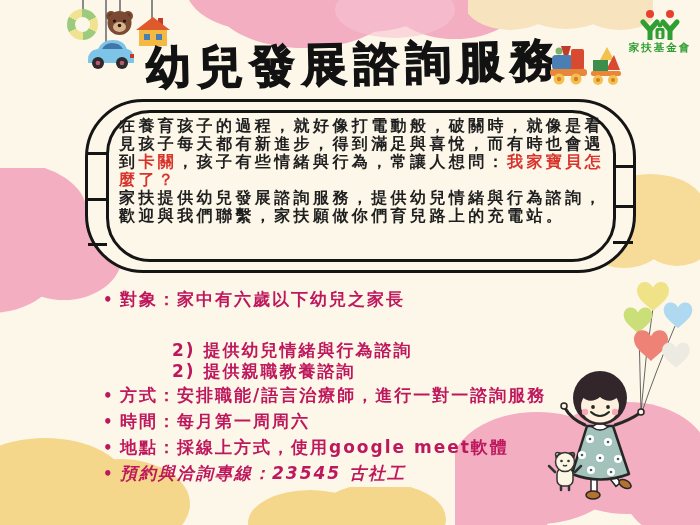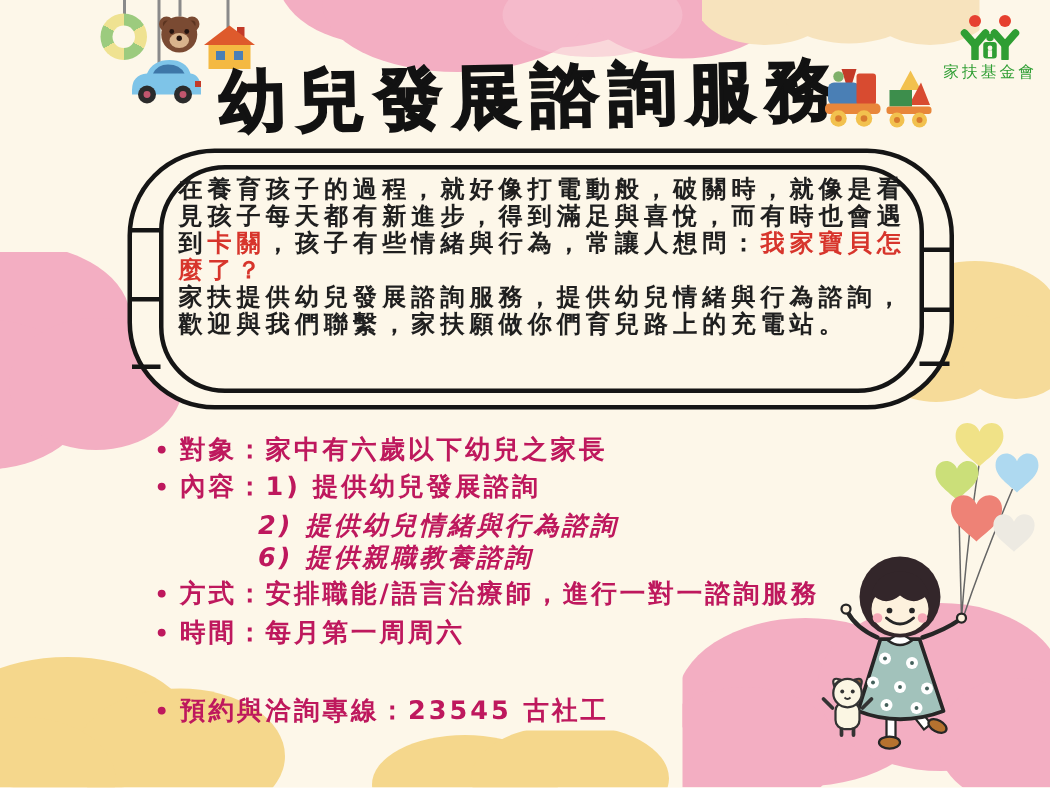--- a/index.html
+++ b/index.html
@@ -24,40 +24,40 @@
   .deco{position:absolute; z-index:2;}
 
   
   .title{
     position:absolute; left:146px; top:34px; width:460px; z-index:3;
     font-size:45px; font-weight:900; color:#121212; letter-spacing:7px;
     -webkit-text-stroke:1.4px #121212;
     transform:rotate(-1.2deg); white-space:nowrap;
   }
   .logo{position:absolute; left:622px; top:8px; width:76px; z-index:3; text-align:center;}
-  .logo-text{font-size:10.5px; font-weight:normal; color:#2F9E33; letter-spacing:2px; margin-top:1px; white-space:nowrap;}
+  .logo-text{font-size:10.5px; font-weight:bold; color:#2F9E33; letter-spacing:2px; margin-top:1px; white-space:nowrap;}
 
   
   .box-outer{position:absolute; left:85px; top:99px; width:551px; height:174px;
     border:3.5px solid #151515; border-radius:58px; z-index:2; background:#FDF7E9;}
   .box-inner{position:absolute; left:106px; top:110px; width:510px; height:152px;
     border:3px solid #151515; border-radius:44px; z-index:3; background:#FDF7E9;}
   .rung{position:absolute; height:3px; background:#151515; z-index:3;}
   .box-text{
     position:absolute; left:119px; top:117px; width:492px; z-index:4;
     font-size:16px; line-height:18px; font-weight:700; color:#1f1f1f;
     letter-spacing:3.4px; word-break:break-all;
   }
   .red{color:#D7352C;}
 
   
   .row{position:absolute; left:103px; z-index:4; white-space:nowrap;
     font-size:17px; font-weight:700; color:#be185d; letter-spacing:2px;}
   .row .bdot{display:inline-block; width:17px; font-size:15px;}
-  .row.sub{left:172px;font-style:italic;}
+  .row.sub{left:172px;}
 </style>
 </head>
 <body>
 
 <div class="stage">
 
   <svg class="cloud" style="left:185px; top:-45px;" width="345" height="105">
     <g fill="#F3AEC2">
         <ellipse cx="70" cy="30" rx="70" ry="45"></ellipse>
         <ellipse cx="180" cy="25" rx="90" ry="52"></ellipse>
@@ -190,26 +190,26 @@
   <div class="rung" style="left:614px; width:20px; top:165px;"></div>
   <div class="rung" style="left:614px; width:20px; top:205px;"></div>
   <div class="rung" style="left:613px; width:20px; top:241px;"></div>
 
   <div class="box-text">
     <div><span>在養育孩子的過程，就好像打電動般，破關時，就像是看見孩子每天都有新進步，得到滿足與喜悅，而有時也會遇到</span><span class="red">卡關</span><span>，孩子有些情緒與行為，常讓人想問：</span><span class="red">我家寶貝怎麼了？</span></div>
     <div>家扶提供幼兒發展諮詢服務，提供幼兒情緒與行為諮詢，歡迎與我們聯繫，家扶願做你們育兒路上的充電站。</div>
   </div>
 
   <div class="row" style="top:288px;"><span class="bdot">•</span><span>對象：家中有六歲以下幼兒之家長</span></div>
-  <div class="row" style="top:313px;"><span class="bdot">•</span><span>內容：1) 提供幼兒發展諮詢</span></div>
   <div class="row sub" style="top:339px;"><span>2) 提供幼兒情緒與行為諮詢</span></div>
-  <div class="row sub" style="top:360px;"><span>6) 提供親職教養諮詢</span></div>
+  <div class="row sub" style="top:360px;"><span>2) 提供親職教養諮詢</span></div>
   <div class="row" style="top:410px;"><span class="bdot">•</span><span>時間：每月第一周周六</span></div>
   <div class="row" style="top:384px;"><span class="bdot">•</span><span>方式：安排職能/語言治療師，進行一對一諮詢服務</span></div>
-  <div class="row" style="top:462px;"><span class="bdot">•</span><span>預約與洽詢專線：23545 古社工</span></div>
+  <div class="row" style="top:436px;"><span class="bdot">•</span><span>地點：採線上方式，使用google meet軟體</span></div>
+  <div class="row" style="top:462px;font-style:italic;"><span class="bdot">•</span><span>預約與洽詢專線：23545 古社工</span></div>
 
   <svg class="deco" style="left:545px; top:278px; z-index:5;" width="155" height="247" viewBox="0 0 155 247">
 
     <g stroke="#666" stroke-width="1" fill="none">
       <path d="M108,30 Q100,80 96,134"></path>
       <path d="M94,52 Q95,95 96,134"></path>
       <path d="M130,48 Q110,95 97,134"></path>
     </g>
 
     <g stroke="none">

